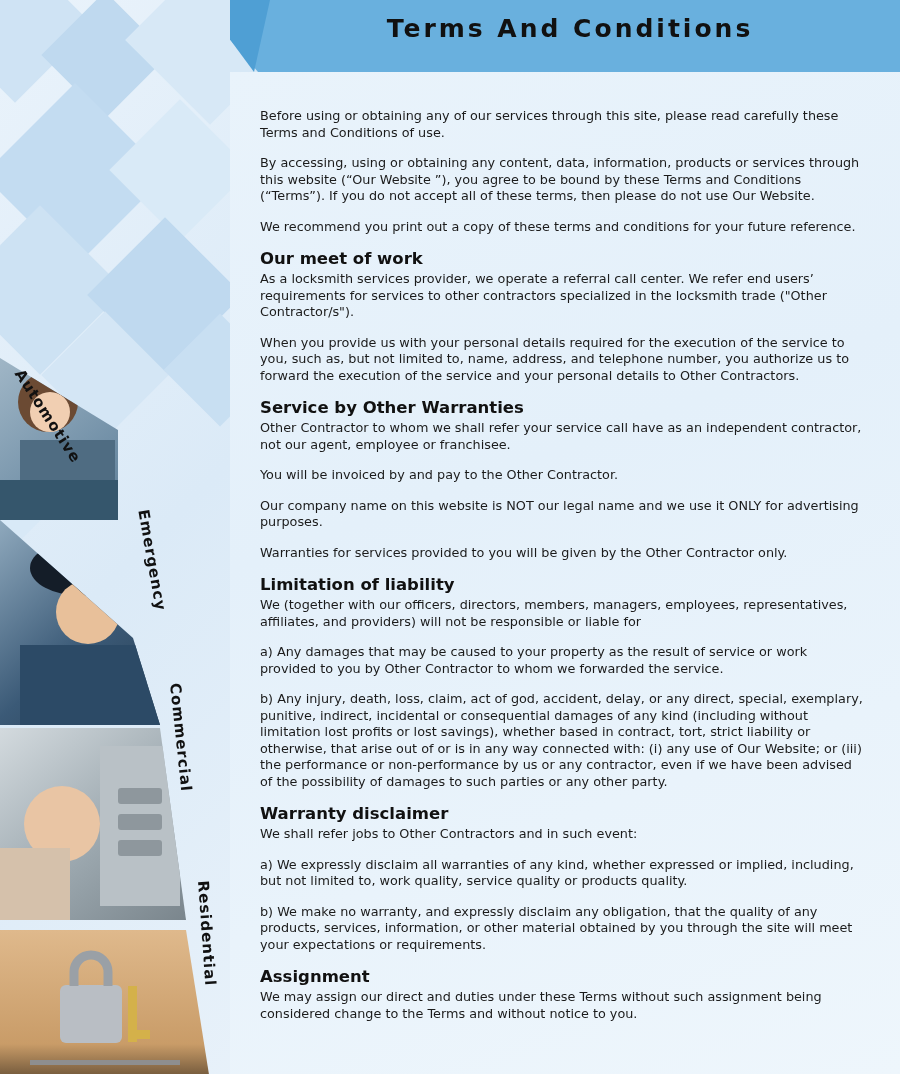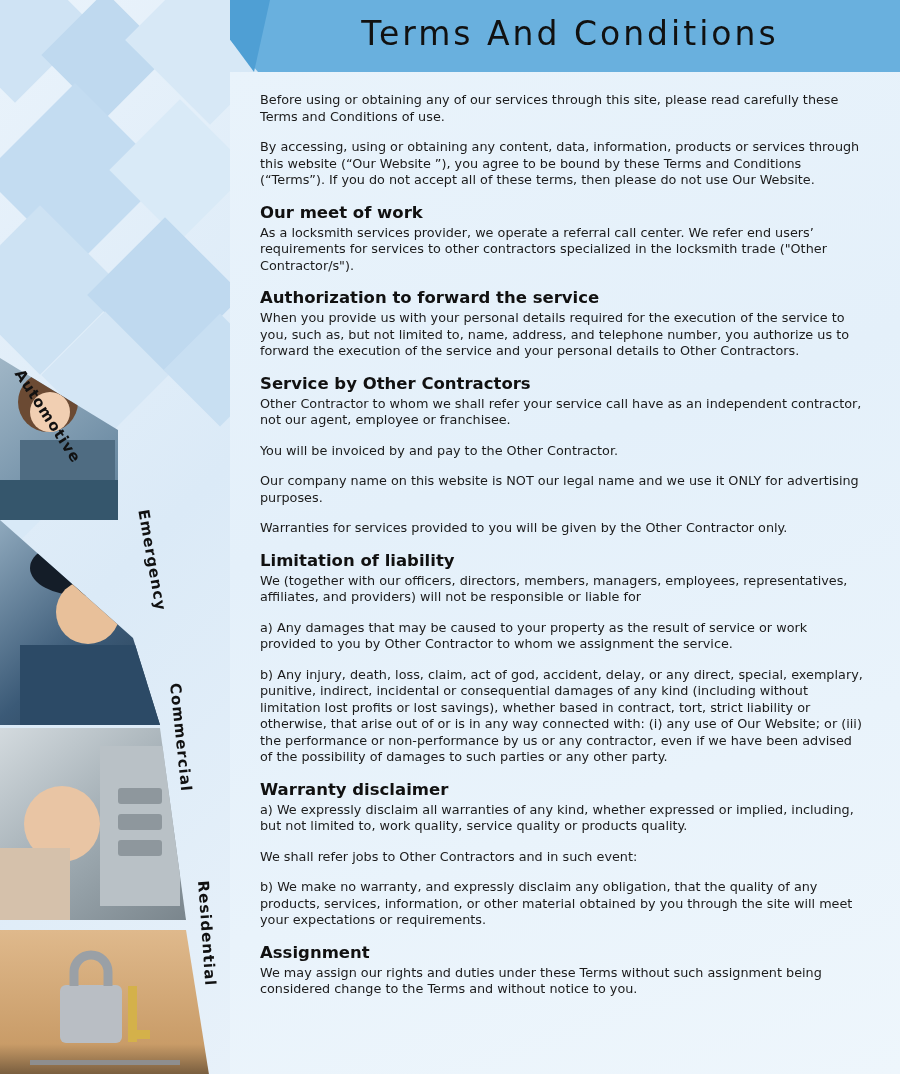--- a/index.html
+++ b/index.html
@@ -52,22 +52,22 @@
     background: #4f9fd4;
     clip-path: polygon(0 0, 100% 0, 60% 100%, 0 55%);
   }
   .header-title {
     position: absolute;
     top: 14px;
     left: 250px;
     width: 640px;
     text-align: center;
     font-family: "DejaVu Sans", sans-serif;
-    font-weight: normal;
-    font-size: 33px;
+    font-weight: bold;
+    font-size: 25px;
     letter-spacing: 3px;
     color: #111111;
   }
 
   
   .content-panel {
     position: absolute;
     top: 72px;
     left: 230px;
     width: 670px;
@@ -91,21 +91,21 @@
     font-size: 15px;
     color: #111111;
     letter-spacing: 1px;
     white-space: nowrap;
     transform-origin: left top;
   }
 
   
   .body-wrap {
     position: absolute;
-    top: 92px;
+    top: 108px;
     left: 260px;
     width: 605px;
     color: #1b1b1b;
   }
   p.para {
     margin: 0 0 14px 0;
     font-size: 12.8px;
     line-height: 16.5px;
     font-family: "DejaVu Sans", sans-serif;
   }
@@ -238,40 +238,40 @@
     <div class="vlabel" style="left:26px; top:36px; transform: rotate(57deg);">Automotive</div>
     <div class="vlabel" style="left:152px; top:178px; transform: rotate(80deg);">Emergency</div>
     <div class="vlabel" style="left:184px; top:352px; transform: rotate(84deg);">Commercial</div>
     <div class="vlabel" style="left:212px; top:550px; transform: rotate(86deg);">Residential</div>
   </div>
 
   <div class="body-wrap">
 
     <p class="para">Before using or obtaining any of our services through this site, please read carefully these Terms and Conditions of use.</p>
     <p class="para">By accessing, using or obtaining any content, data, information, products or services through this website (“Our Website ”), you agree to be bound by these Terms and Conditions (“Terms”). If you do not accept all of these terms, then please do not use Our Website.</p>
+    <p class="para">We recommend you print out a copy of these terms and conditions for your future reference.</p>
 
     <h2 class="sec">Our meet of work</h2>
     <p class="para">As a locksmith services provider, we operate a referral call center. We refer end users’ requirements for services to other contractors specialized in the locksmith trade ("Other Contractor/s").</p>
 
-    <h2 class="sec">Authorization to forward the service</h2>
     <p class="para">When you provide us with your personal details required for the execution of the service to you, such as, but not limited to, name, address, and telephone number, you authorize us to forward the execution of the service and your personal details to Other Contractors.</p>
 
-    <h2 class="sec">Service by Other Contractors</h2>
+    <h2 class="sec">Service by Other Warranties</h2>
     <p class="para tight">Other Contractor to whom we shall refer your service call have as an independent contractor, not our agent, employee or franchisee.</p>
     <p class="para tight">You will be invoiced by and pay to the Other Contractor.</p>
     <p class="para">Our company name on this website is NOT our legal name and we use it ONLY for advertising purposes.</p>
     <p class="para">Warranties for services provided to you will be given by the Other Contractor only.</p>
 
     <h2 class="sec">Limitation of liability</h2>
     <p class="para">We (together with our officers, directors, members, managers, employees, representatives, affiliates, and providers) will not be responsible or liable for</p>
-    <p class="para">a) Any damages that may be caused to your property as the result of service or work provided to you by Other Contractor to whom we assignment the service.</p>
+    <p class="para">a) Any damages that may be caused to your property as the result of service or work provided to you by Other Contractor to whom we forwarded the service.</p>
     <p class="para">b) Any injury, death, loss, claim, act of god, accident, delay, or any direct, special, exemplary, punitive, indirect, incidental or consequential damages of any kind (including without limitation lost profits or lost savings), whether based in contract, tort, strict liability or otherwise, that arise out of or is in any way connected with: (i) any use of Our Website; or (iii) the performance or non-performance by us or any contractor, even if we have been advised of the possibility of damages to such parties or any other party.</p>
 
     <h2 class="sec">Warranty disclaimer</h2>
+    <p class="para tight">We shall refer jobs to Other Contractors and in such event:</p>
     <p class="para tight">a) We expressly disclaim all warranties of any kind, whether expressed or implied, including, but not limited to, work quality, service quality or products quality.</p>
-    <p class="para tight">We shall refer jobs to Other Contractors and in such event:</p>
     <p class="para">b) We make no warranty, and expressly disclaim any obligation, that the quality of any products, services, information, or other material obtained by you through the site will meet your expectations or requirements.</p>
 
     <h2 class="sec">Assignment</h2>
-    <p class="para">We may assign our rights and duties under these Terms without such assignment being considered change to the Terms and without notice to you.</p>
+    <p class="para">We may assign our direct and duties under these Terms without such assignment being considered change to the Terms and without notice to you.</p>
   </div>
 
 </div>
 
 </body></html>

